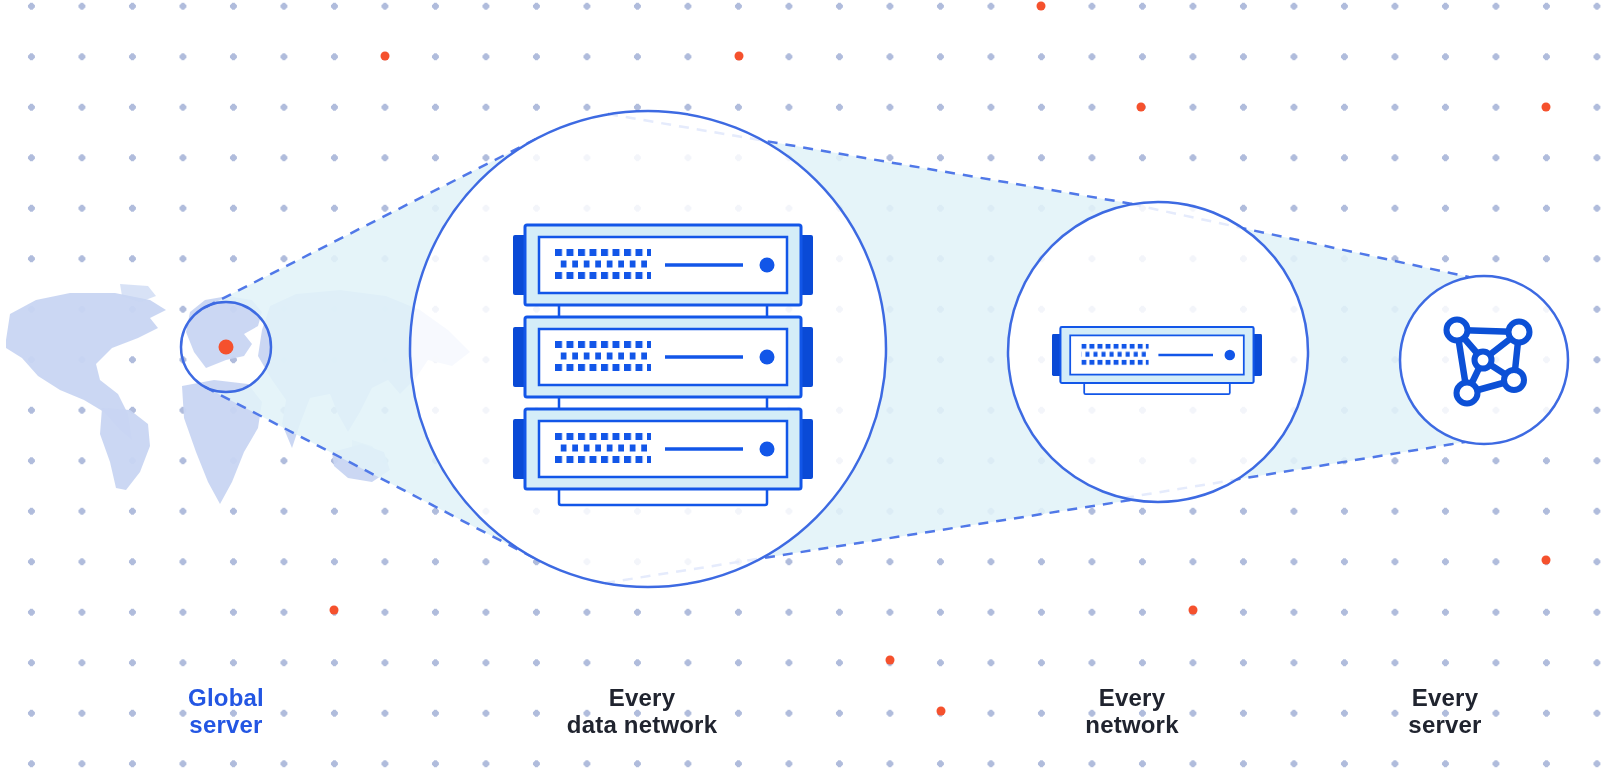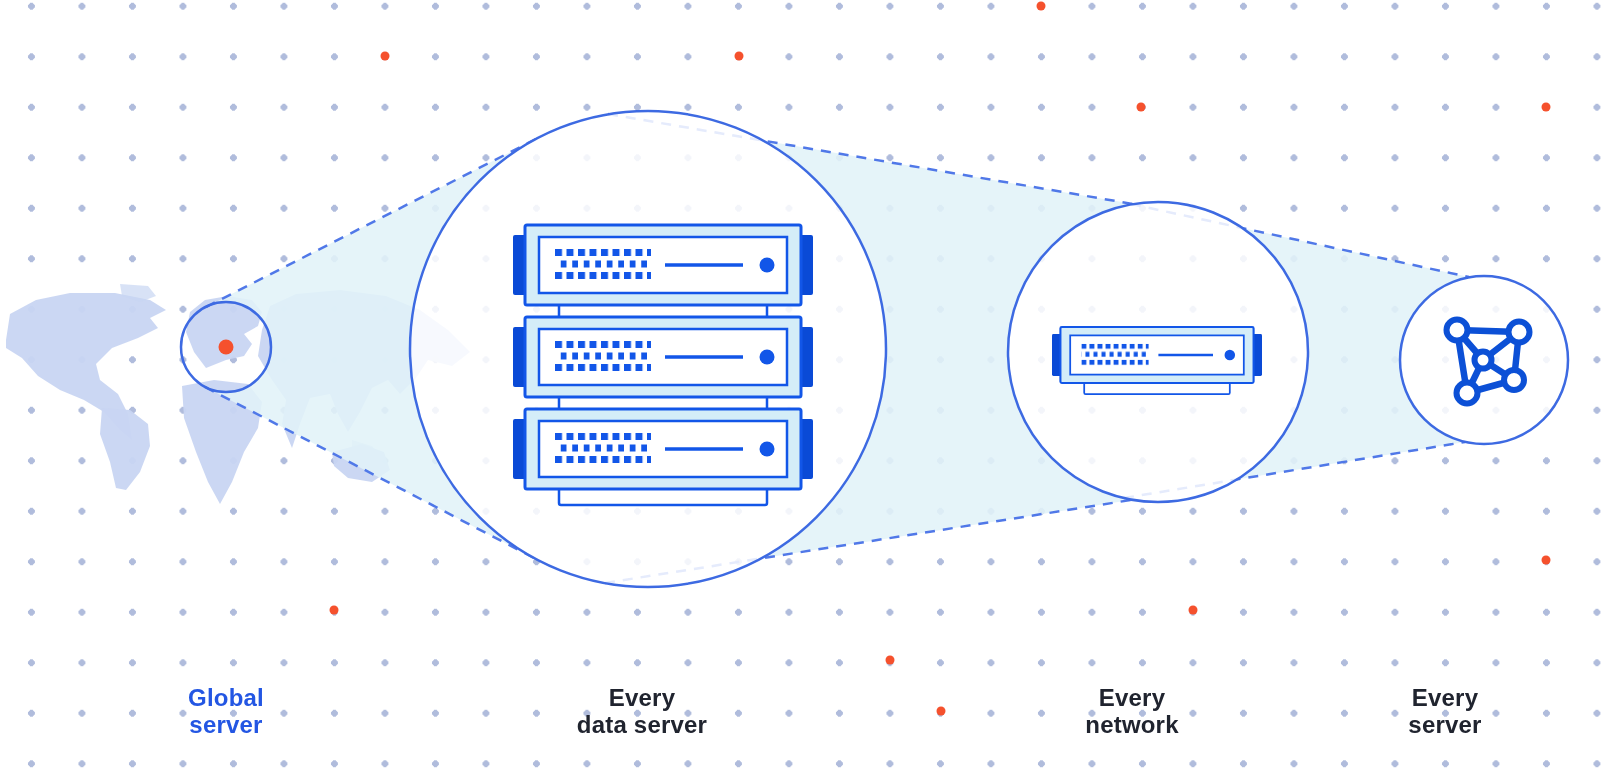--- a/index.html
+++ b/index.html
@@ -149,21 +149,21 @@
       <div class="orange-dot" style="left: 890px; top: 660px;"></div>
       <div class="orange-dot" style="left: 941px; top: 711px;"></div>
     </div>
 
   <div class="stage-label blue" style="left:226px">
     <span>Global</span>
     <span>server</span>
   </div>
   <div class="stage-label dark" style="left:642px">
     <span>Every</span>
-    <span>data server</span>
+    <span>data network</span>
   </div>
   <div class="stage-label dark" style="left:1132px">
     <span>Every</span>
     <span>network</span>
   </div>
   <div class="stage-label dark" style="left:1445px">
     <span>Every</span>
     <span>server</span>
   </div>
 

